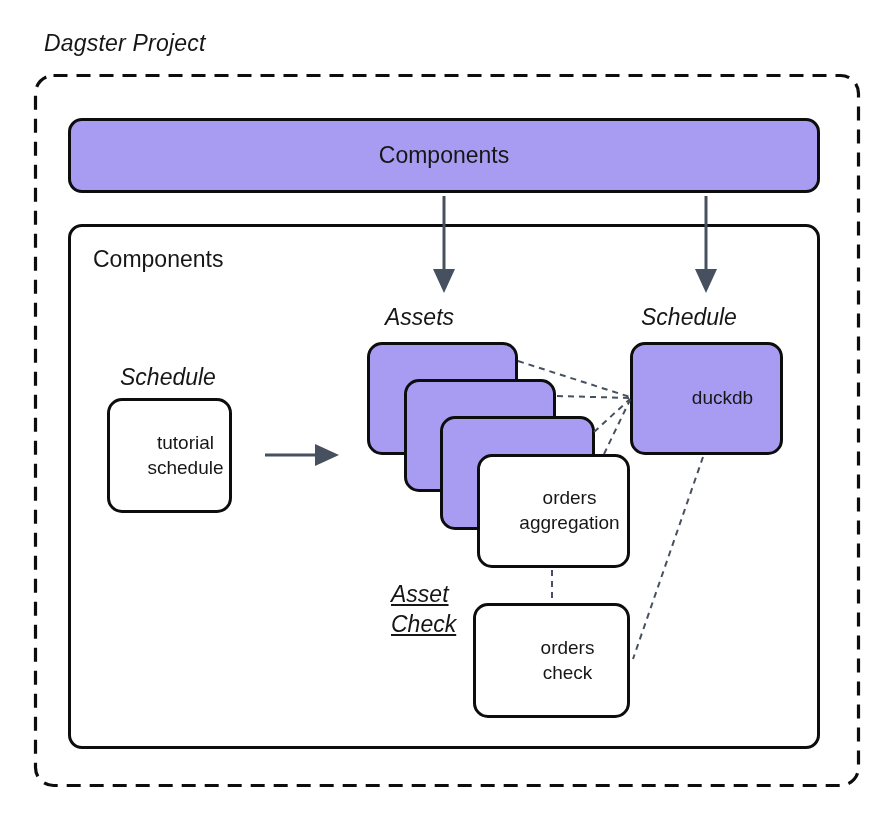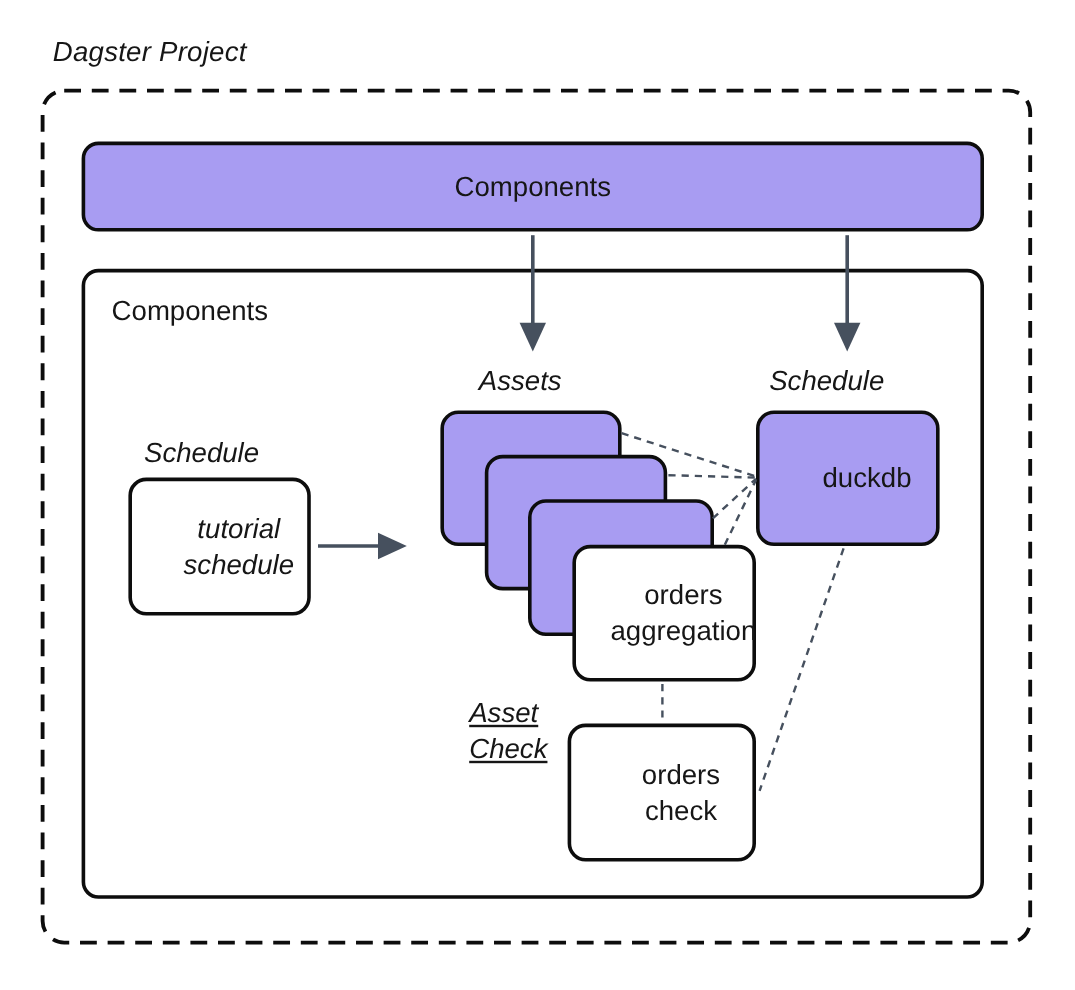--- a/index.html
+++ b/index.html
@@ -49,38 +49,38 @@
   }
 
   .heading {
     font-size: 23px;
     font-style: italic;
     font-weight: 500;
     white-space: pre-line;
     line-height: 1.32;
   }
   .heading-schedule { left: 120px; top: 362px; }
-  .heading-assets   { left: 399px; top: 302px; }
+  .heading-assets   { left: 385px; top: 302px; }
   .heading-resource { left: 641px; top: 302px; }
   .heading-asset-check { left: 391px; top: 579px; text-decoration: underline; }
 
   .node {
     border: 3px solid var(--color-outline, #0d0d0d);
     border-radius: 15px;
     background: #ffffff;
     display: flex; align-items: center; justify-content: center;
     text-align: center;
-    font-size: 23px;
+    font-size: 19px;
     line-height: 1.3;
     white-space: pre-line;
     padding-left: 32px;
   }
   .node.purple { background: var(--color-node_purple, #A89CF2); }
 
-  .node-tutorial-schedule { left: 107px; top: 398px; width: 152px; height: 115px; font-style: italic; }
+  .node-tutorial-schedule { left: 107px; top: 398px; width: 125px; height: 115px; }
   .asset-box-1 { left: 367px; top: 342px; width: 151px; height: 113px; }
   .asset-box-2 { left: 404px; top: 379px; width: 152px; height: 113px; }
   .asset-box-3 { left: 440px; top: 416px; width: 155px; height: 114px; }
   .node-orders-aggregation { left: 477px; top: 454px; width: 153px; height: 114px; }
   .node-duckdb { left: 630px; top: 342px; width: 153px; height: 113px; }
   .node-orders-check { left: 473px; top: 603px; width: 157px; height: 115px; }
 
   .overlay {
     position: absolute;
     left: 0; top: 0;

